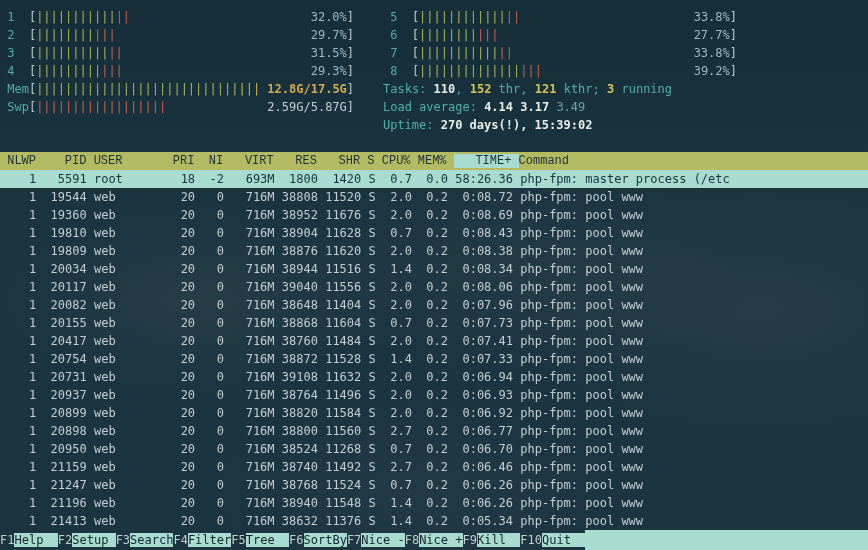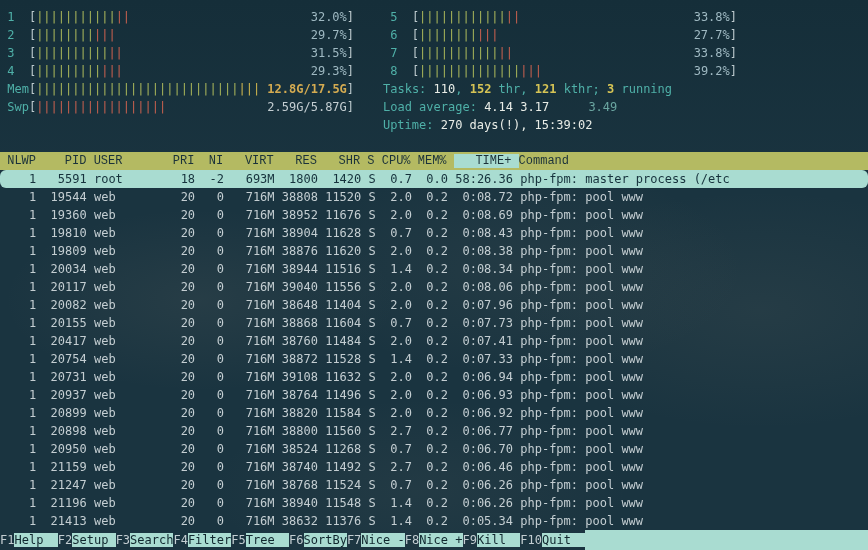--- a/index.html
+++ b/index.html
@@ -14,33 +14,33 @@
       radial-gradient(ellipse 300px 130px at 420px 490px, rgba(150,140,125,0.07), transparent 70%),
       linear-gradient(#152e39, rgba(21,46,57,0) 35%),
       #1a3440;
     font-family:"DejaVu Sans Mono","Liberation Mono",monospace;
     font-size:12px;
     line-height:18px;
   }
   .screen{position:absolute;left:0;top:8px;right:0;bottom:0;white-space:pre;}
   .line{height:18px;white-space:pre;color:#c4ced2;}
   .t   {color:#4fb0a8;}            
-  .td  {color:#6aa5a0;margin-left:32px;}            
+  .td  {color:#6aa5a0;}            
   .brk {color:#bcc9cd;}            
   .dim {color:#9fb9c2;}            
   .g   {color:#a8b55a;}            
   .r   {color:#c7604f;}            
   .y   {color:#d2b84e;}            
-  .bw  {color:#e9ede7;font-weight:normal;}
+  .bw  {color:#e9ede7;font-weight:bold;}
   .by  {color:#d6c455;font-weight:bold;}
   .memv{color:#d4ab51;font-weight:bold;}
   .gray{color:#c4ced2;}
   .hdr {background:#b4ba62;color:#1b323a;font-family:Liberation Mono, monospace;}
   .hdr .sortcol{background:#a9dcd1;}
-  .row.sel{background:#a9dcd1;color:#16323c;border-radius:6px;}
+  .row.sel{background:#a9dcd1;color:#16323c;}
   .fbar{position:absolute;left:0;bottom:0;right:0;height:20px;line-height:20px;display:flex;white-space:pre;margin-top:43px;}
   .fkey{color:#c4ced2;}
   .flabel{background:#a9dcd1;color:#10272e;}
   .ffill{background:#a9dcd1;flex:1;}
 </style>
 </head>
 <body>
 
 <div class="term">
   <div class="screen" id="screen"><div class="line"><span class="t"> 1  </span><span class="brk">[</span><span class="g">|||||||||||</span><span class="r">||</span><span class="dim">                         32.0%</span><span class="brk">]</span><span>    </span><span class="t"> 5  </span><span class="brk">[</span><span class="g">||||||||||||</span><span class="r">||</span><span class="dim">                        33.8%</span><span class="brk">]</span></div><div class="line"><span class="t"> 2  </span><span class="brk">[</span><span class="g">||||||||</span><span class="r">|||</span><span class="dim">                           29.7%</span><span class="brk">]</span><span>    </span><span class="t"> 6  </span><span class="brk">[</span><span class="g">||||||||</span><span class="r">|||</span><span class="dim">                           27.7%</span><span class="brk">]</span></div><div class="line"><span class="t"> 3  </span><span class="brk">[</span><span class="g">||||||||||</span><span class="r">||</span><span class="dim">                          31.5%</span><span class="brk">]</span><span>    </span><span class="t"> 7  </span><span class="brk">[</span><span class="g">|||||||||||</span><span class="r">||</span><span class="dim">                         33.8%</span><span class="brk">]</span></div><div class="line"><span class="t"> 4  </span><span class="brk">[</span><span class="g">|||||||||</span><span class="r">|||</span><span class="dim">                          29.3%</span><span class="brk">]</span><span>    </span><span class="t"> 8  </span><span class="brk">[</span><span class="g">||||||||||||||</span><span class="r">|||</span><span class="dim">                     39.2%</span><span class="brk">]</span></div><div class="line"><span class="t"> Mem</span><span class="brk">[</span><span class="g">||||||||||||||||||||||||||||</span><span class="y">|||</span><span> </span><span class="memv">12.8G/17.5G</span><span class="brk">]</span><span>    </span><span class="t">Tasks: </span><span class="bw">110</span><span class="t">, </span><span class="by">152</span><span class="t"> thr, </span><span class="by">121</span><span class="t"> kthr; </span><span class="by">3</span><span class="t"> running</span></div><div class="line"><span class="t"> Swp</span><span class="brk">[</span><span class="r">||||||||||||||||||</span><span>              </span><span class="gray">2.59G/5.87G</span><span class="brk">]</span><span>    </span><span class="t">Load average: </span><span class="bw">4.14 </span><span class="bw">3.17 </span><span class="td">3.49</span></div><div class="line"><span>                                                     </span><span class="t">Uptime: </span><span class="bw">270 days(!), 15:39:02</span></div><div class="line"></div><div class="line hdr"><span> NLWP </span><span>   PID </span><span>USER      </span><span> PRI </span><span> NI </span><span>  VIRT </span><span>  RES </span><span>  SHR </span><span>S </span><span>CPU% </span><span>MEM% </span><span class="sortcol">   TIME+ </span><span>Command</span></div><div class="row line sel"><span>    1 </span><span>  5591 </span><span>root      </span><span>  18 </span><span> -2 </span><span>  693M </span><span> 1800 </span><span> 1420 </span><span>S </span><span> 0.7 </span><span> 0.0 </span><span>58:26.36 </span><span>php-fpm: master process (/etc</span></div><div class="row line"><span>    1 </span><span> 19544 </span><span>web       </span><span>  20 </span><span>  0 </span><span>  716M </span><span>38808 </span><span>11520 </span><span>S </span><span> 2.0 </span><span> 0.2 </span><span> 0:08.72 </span><span>php-fpm: pool www</span></div><div class="row line"><span>    1 </span><span> 19360 </span><span>web       </span><span>  20 </span><span>  0 </span><span>  716M </span><span>38952 </span><span>11676 </span><span>S </span><span> 2.0 </span><span> 0.2 </span><span> 0:08.69 </span><span>php-fpm: pool www</span></div><div class="row line"><span>    1 </span><span> 19810 </span><span>web       </span><span>  20 </span><span>  0 </span><span>  716M </span><span>38904 </span><span>11628 </span><span>S </span><span> 0.7 </span><span> 0.2 </span><span> 0:08.43 </span><span>php-fpm: pool www</span></div><div class="row line"><span>    1 </span><span> 19809 </span><span>web       </span><span>  20 </span><span>  0 </span><span>  716M </span><span>38876 </span><span>11620 </span><span>S </span><span> 2.0 </span><span> 0.2 </span><span> 0:08.38 </span><span>php-fpm: pool www</span></div><div class="row line"><span>    1 </span><span> 20034 </span><span>web       </span><span>  20 </span><span>  0 </span><span>  716M </span><span>38944 </span><span>11516 </span><span>S </span><span> 1.4 </span><span> 0.2 </span><span> 0:08.34 </span><span>php-fpm: pool www</span></div><div class="row line"><span>    1 </span><span> 20117 </span><span>web       </span><span>  20 </span><span>  0 </span><span>  716M </span><span>39040 </span><span>11556 </span><span>S </span><span> 2.0 </span><span> 0.2 </span><span> 0:08.06 </span><span>php-fpm: pool www</span></div><div class="row line"><span>    1 </span><span> 20082 </span><span>web       </span><span>  20 </span><span>  0 </span><span>  716M </span><span>38648 </span><span>11404 </span><span>S </span><span> 2.0 </span><span> 0.2 </span><span> 0:07.96 </span><span>php-fpm: pool www</span></div><div class="row line"><span>    1 </span><span> 20155 </span><span>web       </span><span>  20 </span><span>  0 </span><span>  716M </span><span>38868 </span><span>11604 </span><span>S </span><span> 0.7 </span><span> 0.2 </span><span> 0:07.73 </span><span>php-fpm: pool www</span></div><div class="row line"><span>    1 </span><span> 20417 </span><span>web       </span><span>  20 </span><span>  0 </span><span>  716M </span><span>38760 </span><span>11484 </span><span>S </span><span> 2.0 </span><span> 0.2 </span><span> 0:07.41 </span><span>php-fpm: pool www</span></div><div class="row line"><span>    1 </span><span> 20754 </span><span>web       </span><span>  20 </span><span>  0 </span><span>  716M </span><span>38872 </span><span>11528 </span><span>S </span><span> 1.4 </span><span> 0.2 </span><span> 0:07.33 </span><span>php-fpm: pool www</span></div><div class="row line"><span>    1 </span><span> 20731 </span><span>web       </span><span>  20 </span><span>  0 </span><span>  716M </span><span>39108 </span><span>11632 </span><span>S </span><span> 2.0 </span><span> 0.2 </span><span> 0:06.94 </span><span>php-fpm: pool www</span></div><div class="row line"><span>    1 </span><span> 20937 </span><span>web       </span><span>  20 </span><span>  0 </span><span>  716M </span><span>38764 </span><span>11496 </span><span>S </span><span> 2.0 </span><span> 0.2 </span><span> 0:06.93 </span><span>php-fpm: pool www</span></div><div class="row line"><span>    1 </span><span> 20899 </span><span>web       </span><span>  20 </span><span>  0 </span><span>  716M </span><span>38820 </span><span>11584 </span><span>S </span><span> 2.0 </span><span> 0.2 </span><span> 0:06.92 </span><span>php-fpm: pool www</span></div><div class="row line"><span>    1 </span><span> 20898 </span><span>web       </span><span>  20 </span><span>  0 </span><span>  716M </span><span>38800 </span><span>11560 </span><span>S </span><span> 2.7 </span><span> 0.2 </span><span> 0:06.77 </span><span>php-fpm: pool www</span></div><div class="row line"><span>    1 </span><span> 20950 </span><span>web       </span><span>  20 </span><span>  0 </span><span>  716M </span><span>38524 </span><span>11268 </span><span>S </span><span> 0.7 </span><span> 0.2 </span><span> 0:06.70 </span><span>php-fpm: pool www</span></div><div class="row line"><span>    1 </span><span> 21159 </span><span>web       </span><span>  20 </span><span>  0 </span><span>  716M </span><span>38740 </span><span>11492 </span><span>S </span><span> 2.7 </span><span> 0.2 </span><span> 0:06.46 </span><span>php-fpm: pool www</span></div><div class="row line"><span>    1 </span><span> 21247 </span><span>web       </span><span>  20 </span><span>  0 </span><span>  716M </span><span>38768 </span><span>11524 </span><span>S </span><span> 0.7 </span><span> 0.2 </span><span> 0:06.26 </span><span>php-fpm: pool www</span></div><div class="row line"><span>    1 </span><span> 21196 </span><span>web       </span><span>  20 </span><span>  0 </span><span>  716M </span><span>38940 </span><span>11548 </span><span>S </span><span> 1.4 </span><span> 0.2 </span><span> 0:06.26 </span><span>php-fpm: pool www</span></div><div class="row line"><span>    1 </span><span> 21413 </span><span>web       </span><span>  20 </span><span>  0 </span><span>  716M </span><span>38632 </span><span>11376 </span><span>S </span><span> 1.4 </span><span> 0.2 </span><span> 0:05.34 </span><span>php-fpm: pool www</span></div></div>

